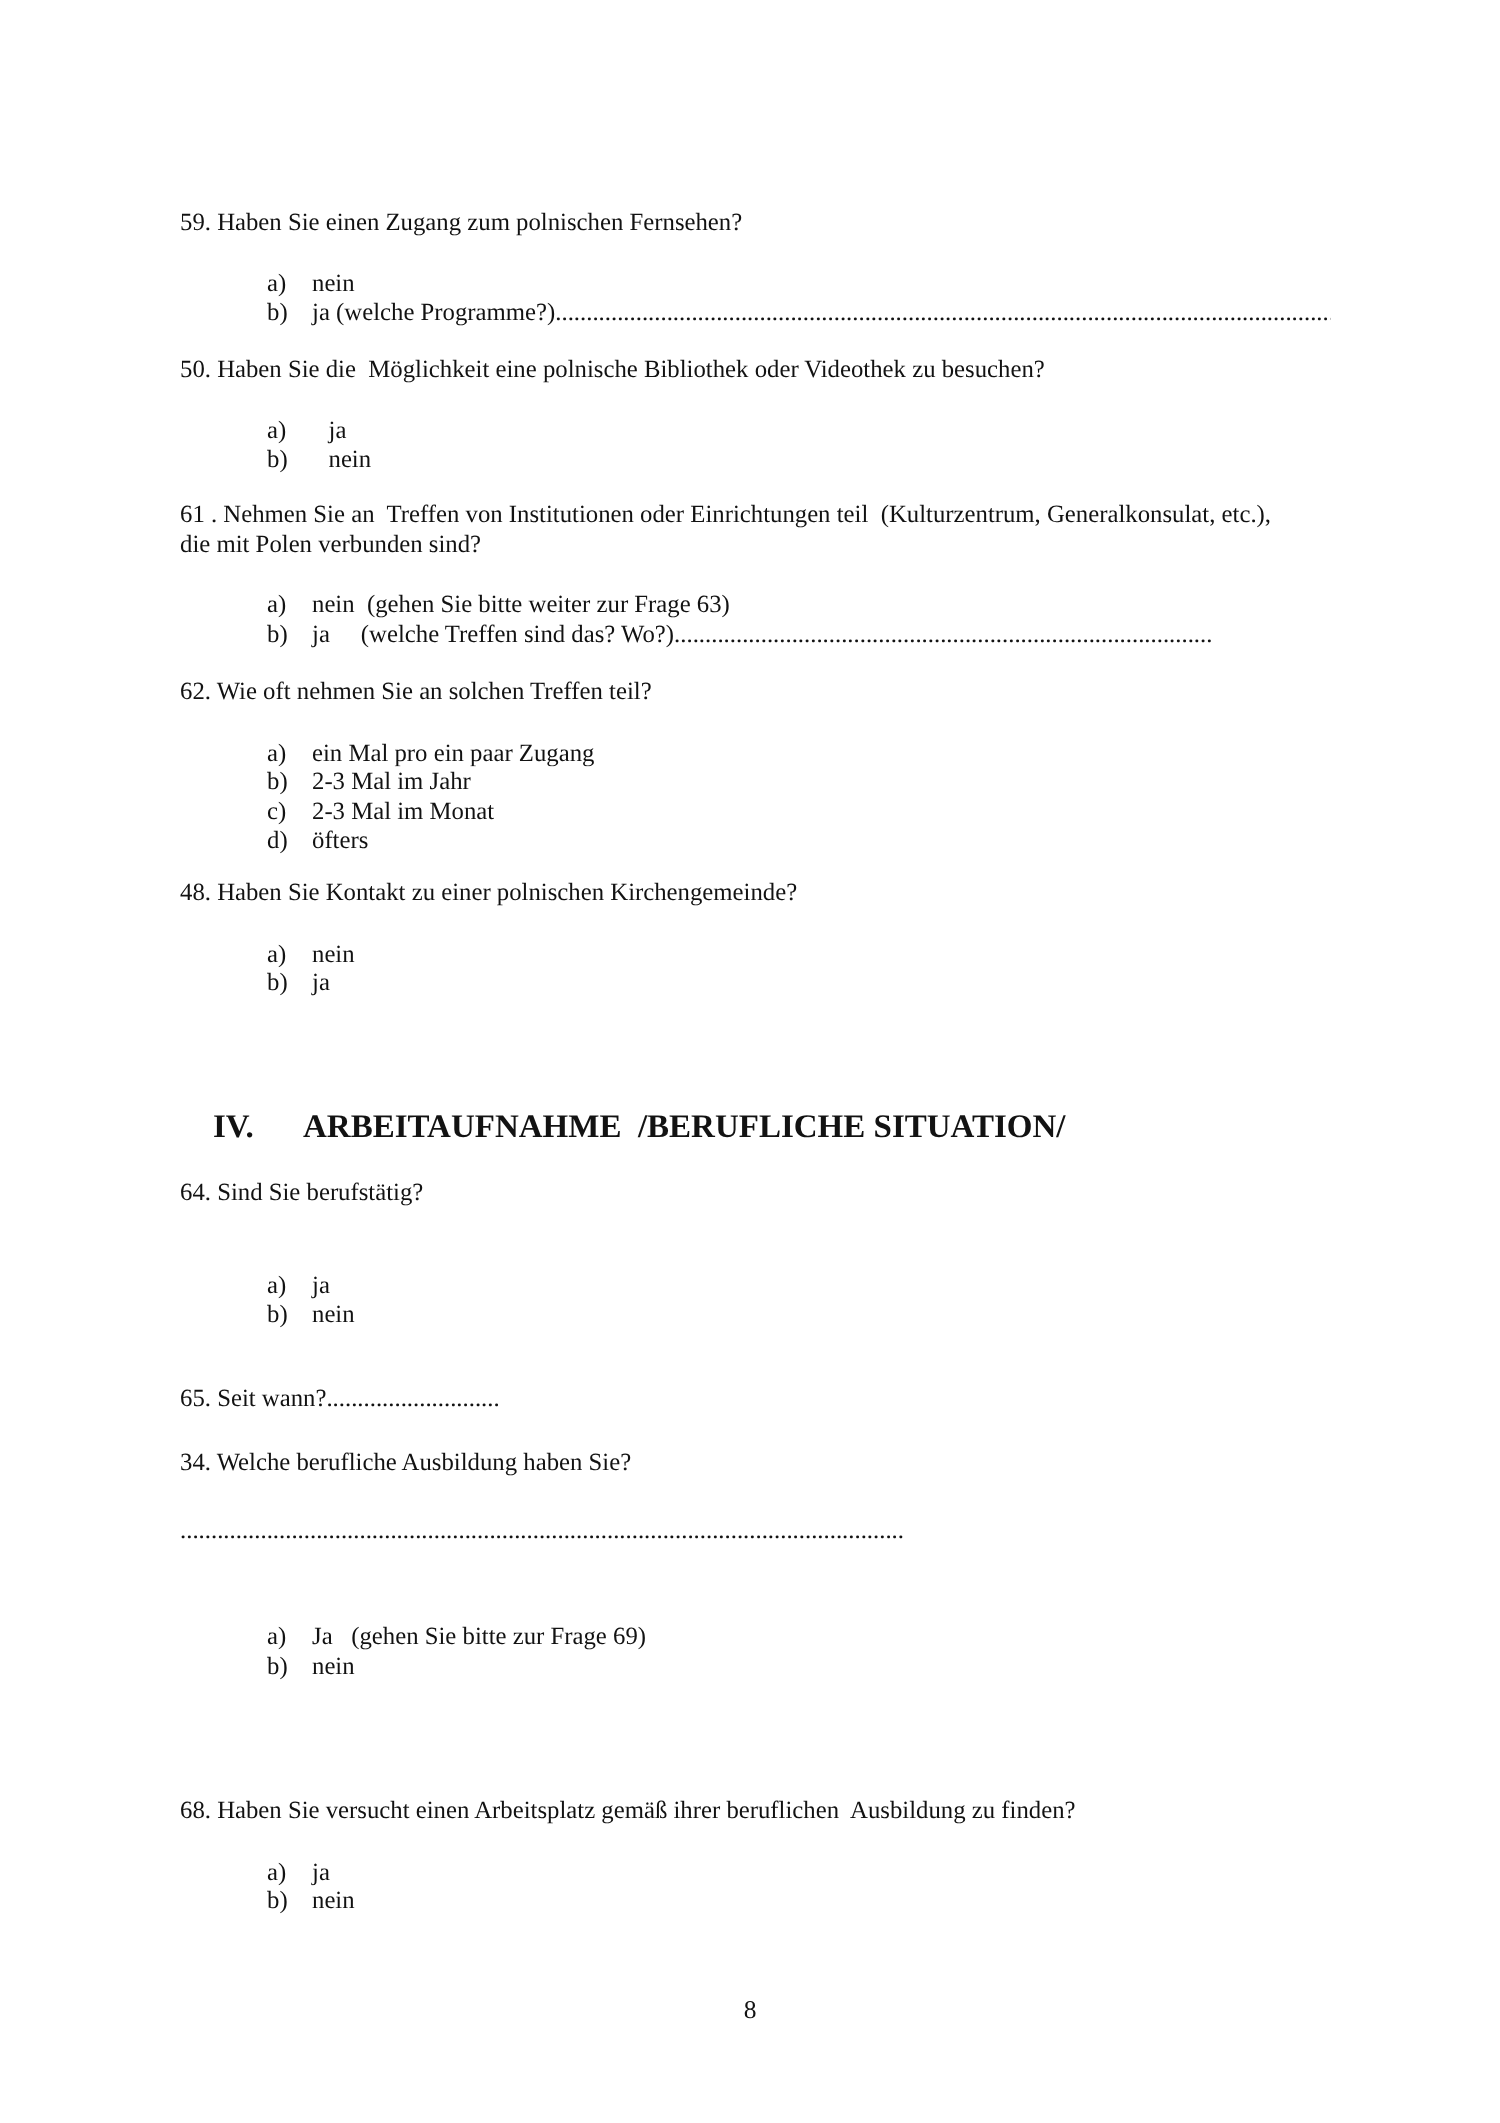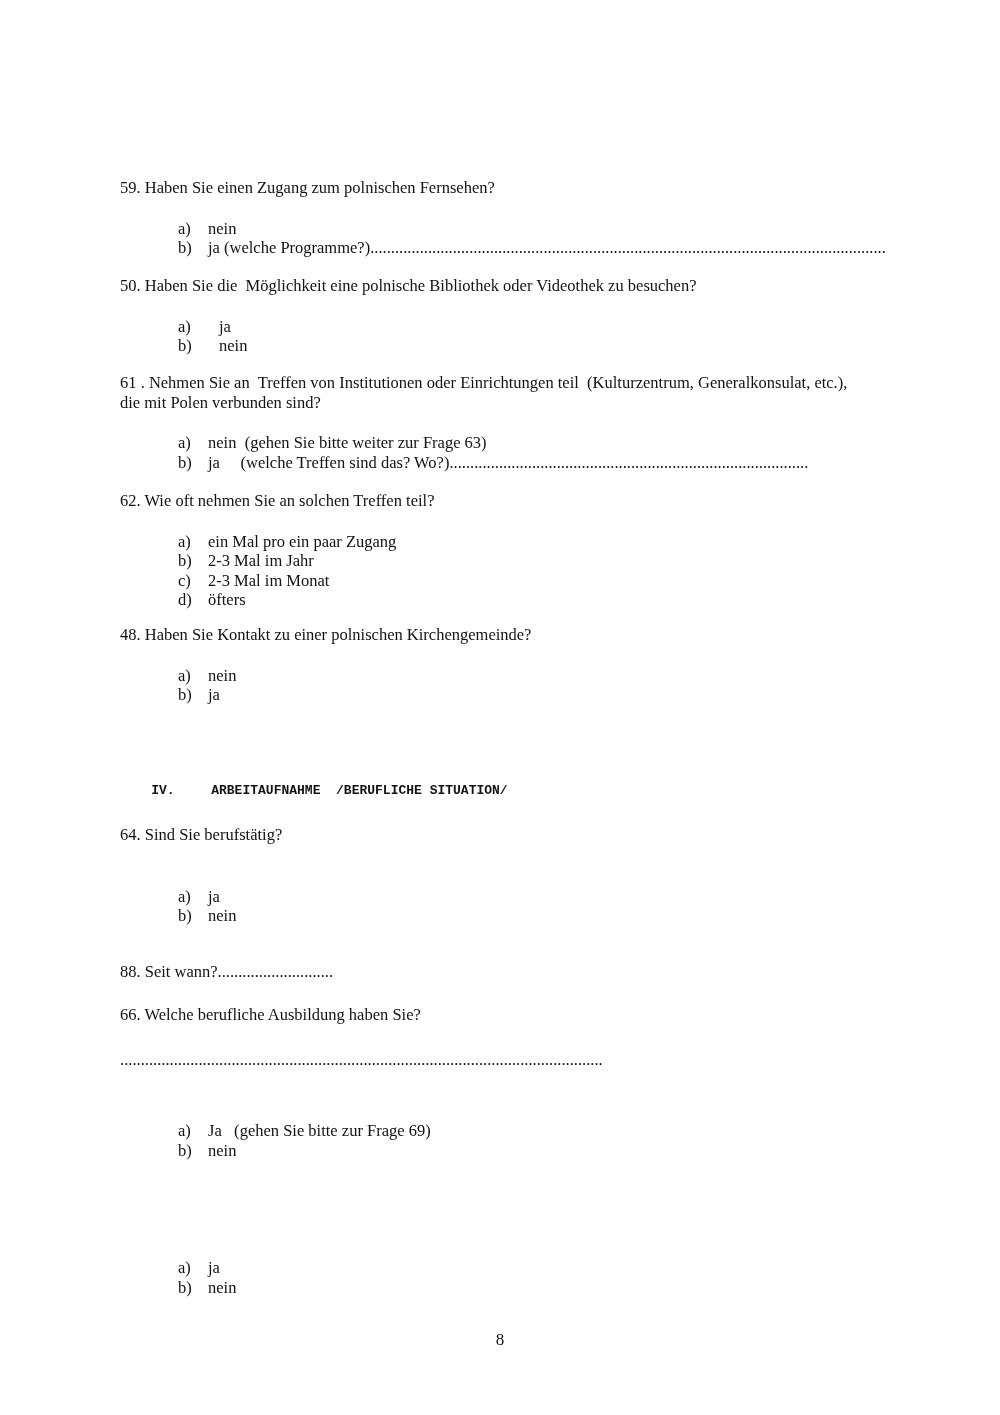--- a/index.html
+++ b/index.html
@@ -18,21 +18,20 @@
   }
   .page {
     position: absolute;
     inset: 0;
     background: #ffffff;
   }
   .block {
     position: absolute;
     left: 120px;
     right: 113px;
-    margin-top: 40px;
   }
   .q-title {
     line-height: 19.5px;
     white-space: pre-wrap;
   }
   .options {
     margin-top: 21px;
     margin-left: 58px;
   }
   .options.gap-lg { margin-top: 42px; }
@@ -48,24 +47,23 @@
     width: 30px;
   }
   .options.wide .opt-label {
     flex: 0 0 41px;
     width: 41px;
   }
   .opt-text { white-space: pre; }
   .it { }
   .section-head {
     font-weight: bold;
-    font-size: 13px;
+    font-size: 22px;
     line-height: 20px;
     white-space: pre-wrap;
-    font-family: Liberation Mono, monospace;
   }
   .section-head .numeral {
     display: inline-block;
     width: 60px;
   }
   .dotline {
     line-height: 19.5px;
     white-space: pre;
     overflow: hidden;
     margin-top: 25px;
@@ -181,42 +179,43 @@
         <span class="opt-text">ja</span>
       </div>
       <div class="opt">
         <span class="opt-label">b)</span>
         <span class="opt-text">nein</span>
       </div>
     </div>
   </section>
 
   <section class="block" style="top:922px">
-    <div class="single-line">88. Seit wann?............................</div>
+    <div class="single-line">65. Seit wann?............................</div>
   </section>
 
   <section class="block" style="top:965px">
-    <div class="q-title">66. Welche berufliche Ausbildung haben Sie?</div>
+    <div class="q-title">34. Welche berufliche Ausbildung haben Sie?</div>
     <div class="dotline">.....................................................................................................................</div>
   </section>
 
   <section class="block" style="top:1063px">
     <div class="options gap-sm">
       <div class="opt">
         <span class="opt-label">a)</span>
         <span class="opt-text"><span>Ja   (</span><span class="it">gehen Sie bitte zur Frage 69</span><span>)</span></span>
       </div>
       <div class="opt">
         <span class="opt-label">b)</span>
         <span class="opt-text">nein</span>
       </div>
     </div>
   </section>
 
   <section class="block" style="top:1197px">
+    <div class="q-title">68. Haben Sie versucht einen Arbeitsplatz gemäß ihrer beruflichen  Ausbildung zu finden?</div>
     <div class="options">
       <div class="opt">
         <span class="opt-label">a)</span>
         <span class="opt-text">ja</span>
       </div>
       <div class="opt">
         <span class="opt-label">b)</span>
         <span class="opt-text">nein</span>
       </div>
     </div>

